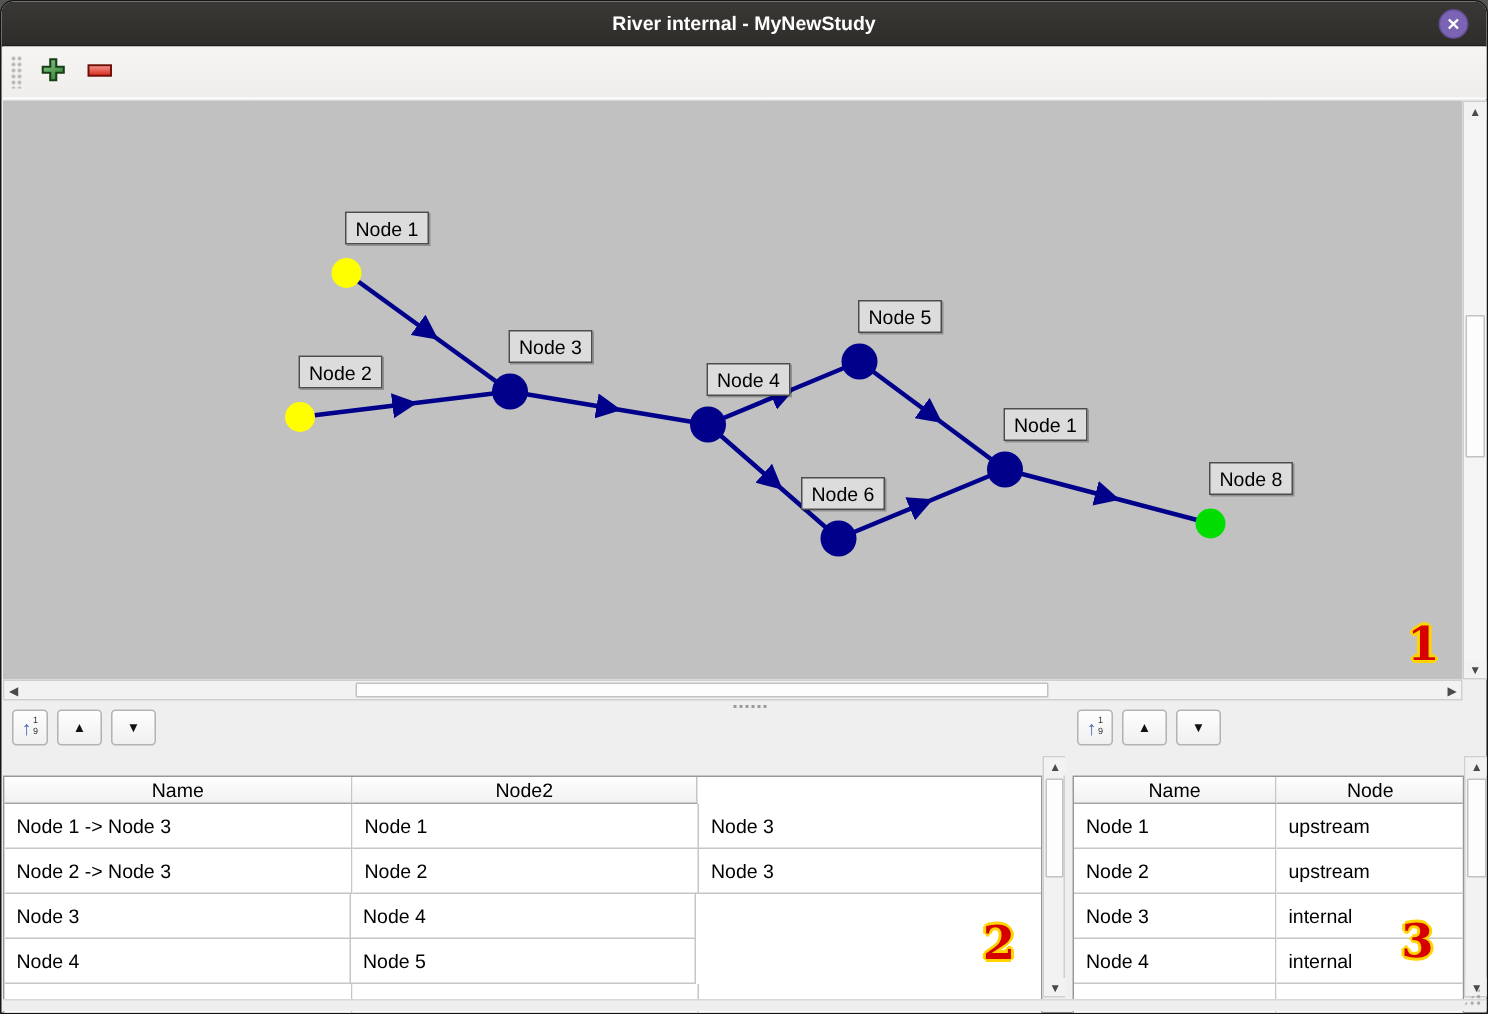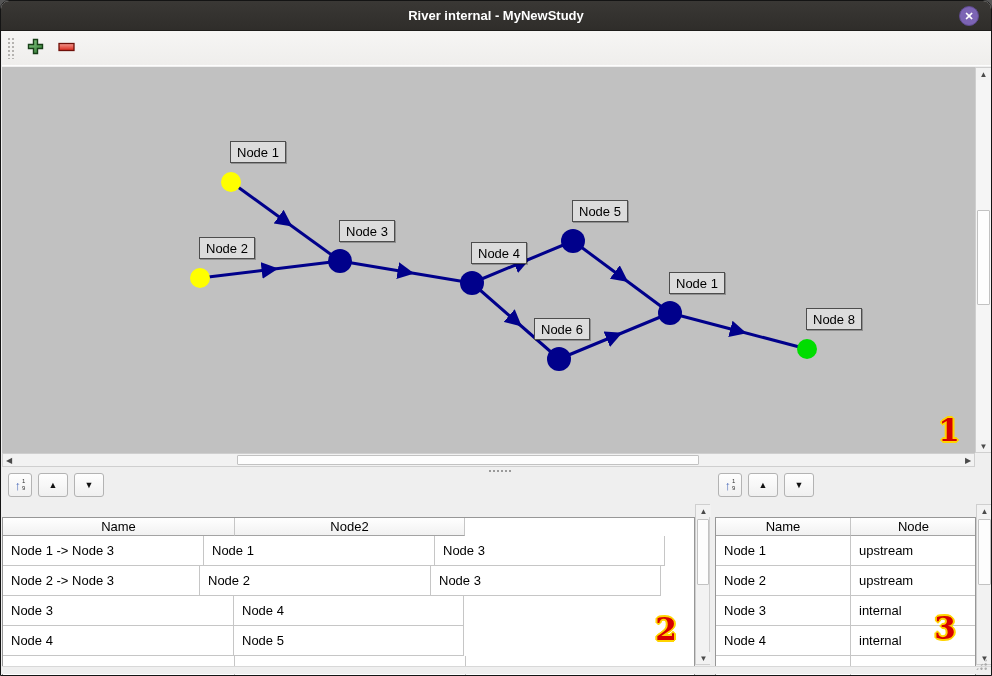--- a/index.html
+++ b/index.html
@@ -230,26 +230,26 @@
         <span>▼</span>
       </button>
   </div>
 
   <div class="dtable" id="reaches-table" style="left:1px; width:693px;">
       <div class="t-row t-head">
         <div class="t-cell" style="width: 232px;">Name</div>
         <div class="t-cell" style="width: 230px;">Node2</div>
       </div>
       <div class="t-row">
-        <div class="t-cell" style="width: 201px;">Node 1 -&gt; Node 3</div>
+        <div class="t-cell" style="width: 232px;">Node 1 -&gt; Node 3</div>
         <div class="t-cell" style="width: 231px;">Node 1</div>
         <div class="t-cell" style="width: 230px;">Node 3</div>
       </div>
       <div class="t-row">
-        <div class="t-cell" style="width: 197px;">Node 2 -&gt; Node 3</div>
+        <div class="t-cell" style="width: 232px;">Node 2 -&gt; Node 3</div>
         <div class="t-cell" style="width: 231px;">Node 2</div>
         <div class="t-cell" style="width: 230px;">Node 3</div>
       </div>
       <div class="t-row">
         <div class="t-cell" style="width: 231px;">Node 3</div>
         <div class="t-cell" style="width: 230px;">Node 4</div>
       </div>
       <div class="t-row">
         <div class="t-cell" style="width: 231px;">Node 4</div>
         <div class="t-cell" style="width: 230px;">Node 5</div>

